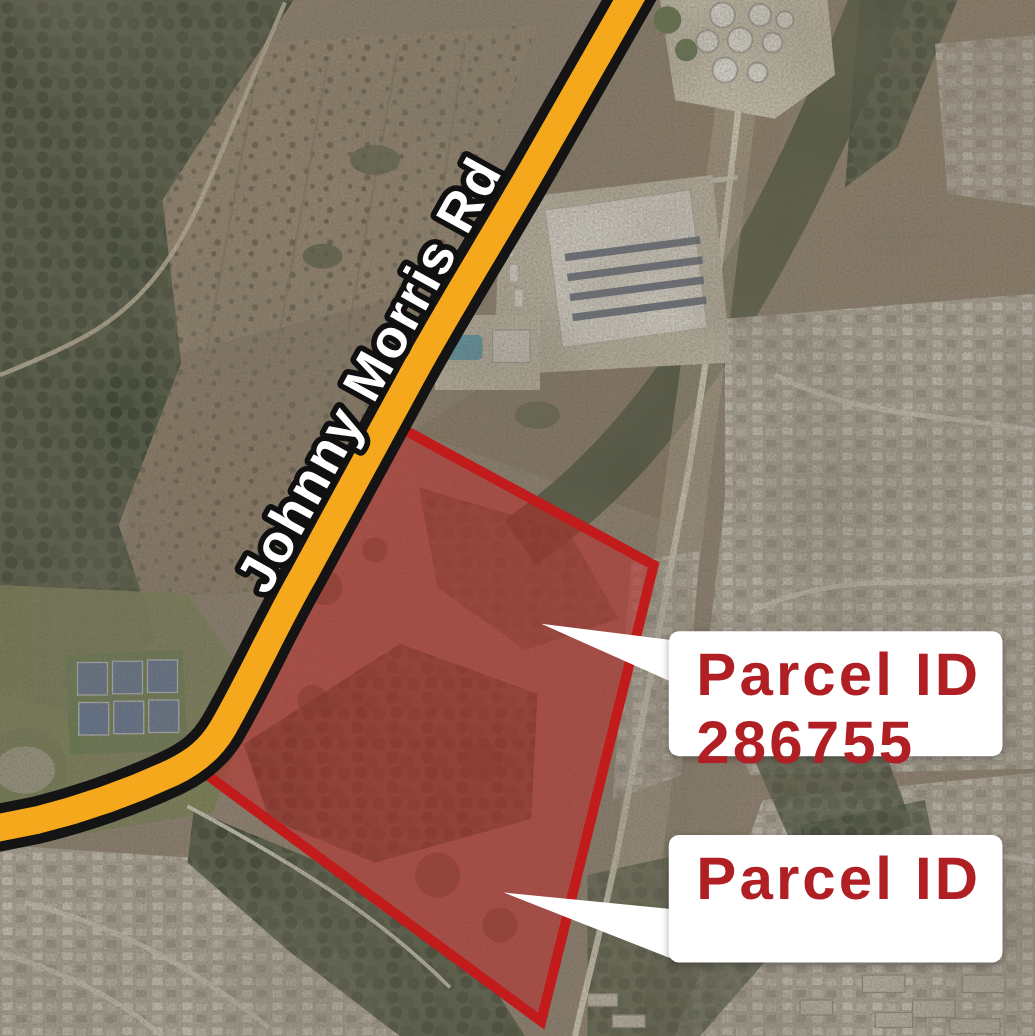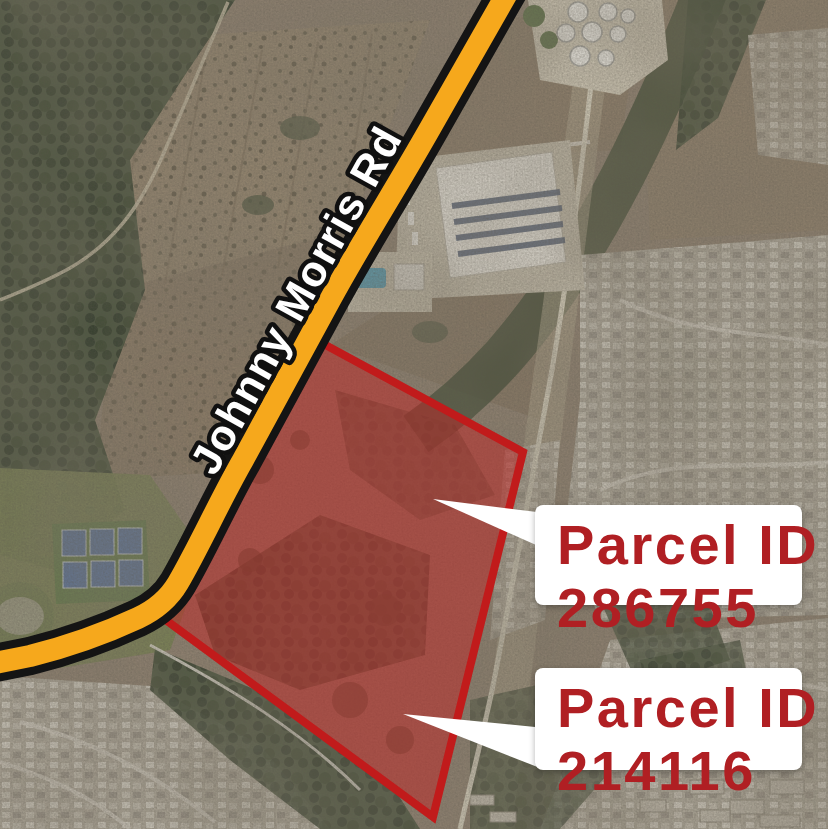--- a/index.html
+++ b/index.html
@@ -18,21 +18,21 @@
     stroke:var(--road-label-outline,#101010);
     stroke-width:9;stroke-linejoin:round;paint-order:stroke;
     font-family:"Liberation Sans",sans-serif;
     font-size:43px;font-weight:bold;letter-spacing:1.5px;
   }
   .callout{
     position:absolute;width:267px;background:var(--callout-bg,#fff);
     border-radius:8px;box-shadow:0 2px 6px rgba(0,0,0,.30);
     padding:9px 0 9px 22px;box-sizing:border-box;
     color:var(--callout-text,#B01F23);
-    font-weight:bold;font-size:56px;line-height:1.12;letter-spacing:2.5px;
+    font-weight:bold;font-size:48px;line-height:1.12;letter-spacing:2.5px;
     white-space:nowrap;
   }
   .callout-1{left:535px;top:505px;height:100px;}
   .callout-2{left:535px;top:668px;height:102px;}
   .callout div{pointer-events:none;}
 </style>
 </head>
 <body>
 
 <div class="stage">
@@ -217,15 +217,14 @@
     <polygon class="wedge" points="433,499 545,513 545,549"></polygon>
     <polygon class="wedge" points="403,714 545,728 545,770"></polygon>
   </svg>
 
   <div class="callout callout-1">
     <div>Parcel ID</div>
     <div>286755</div>
   </div>
   <div class="callout callout-2">
     <div>Parcel ID</div>
-    <div>214116</div>
   </div>
 </div>
 
 </body></html>

